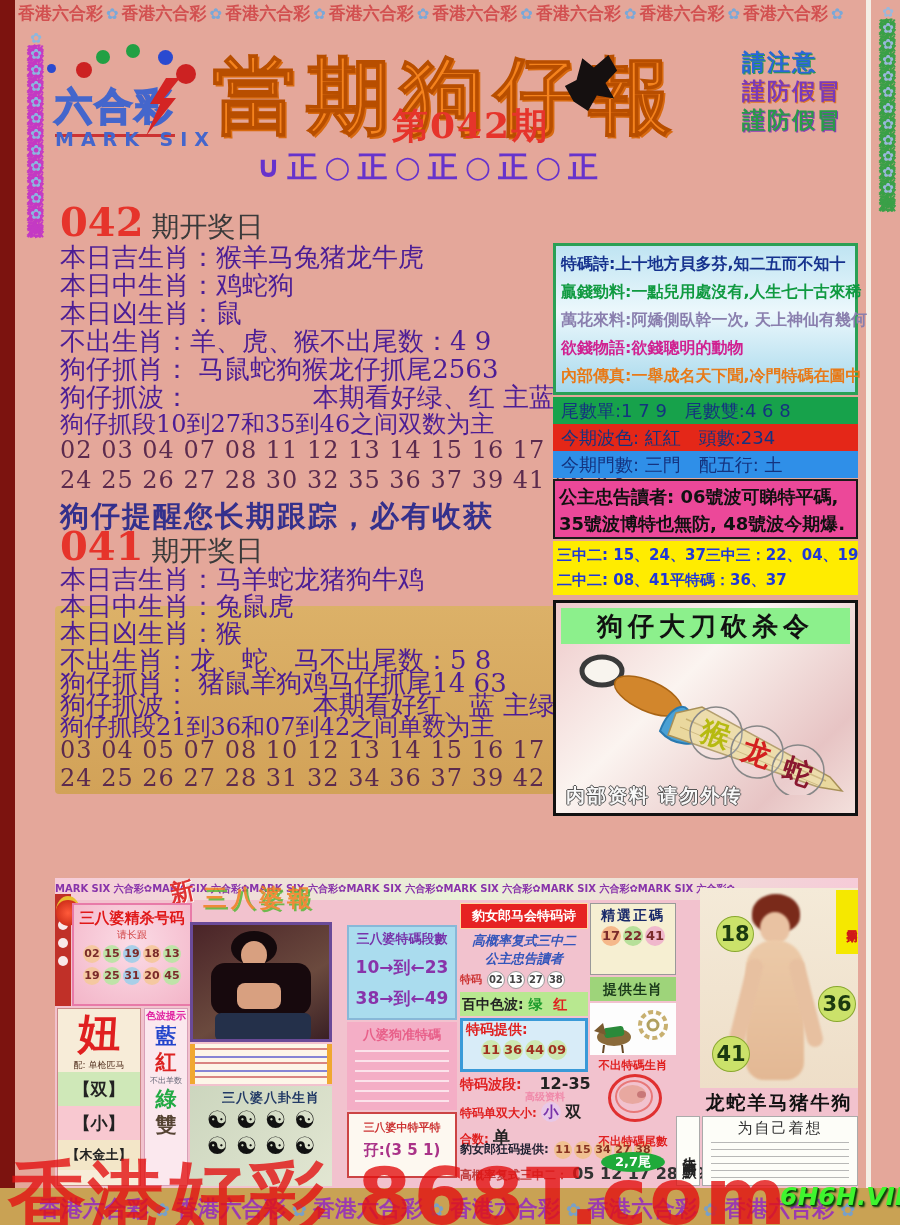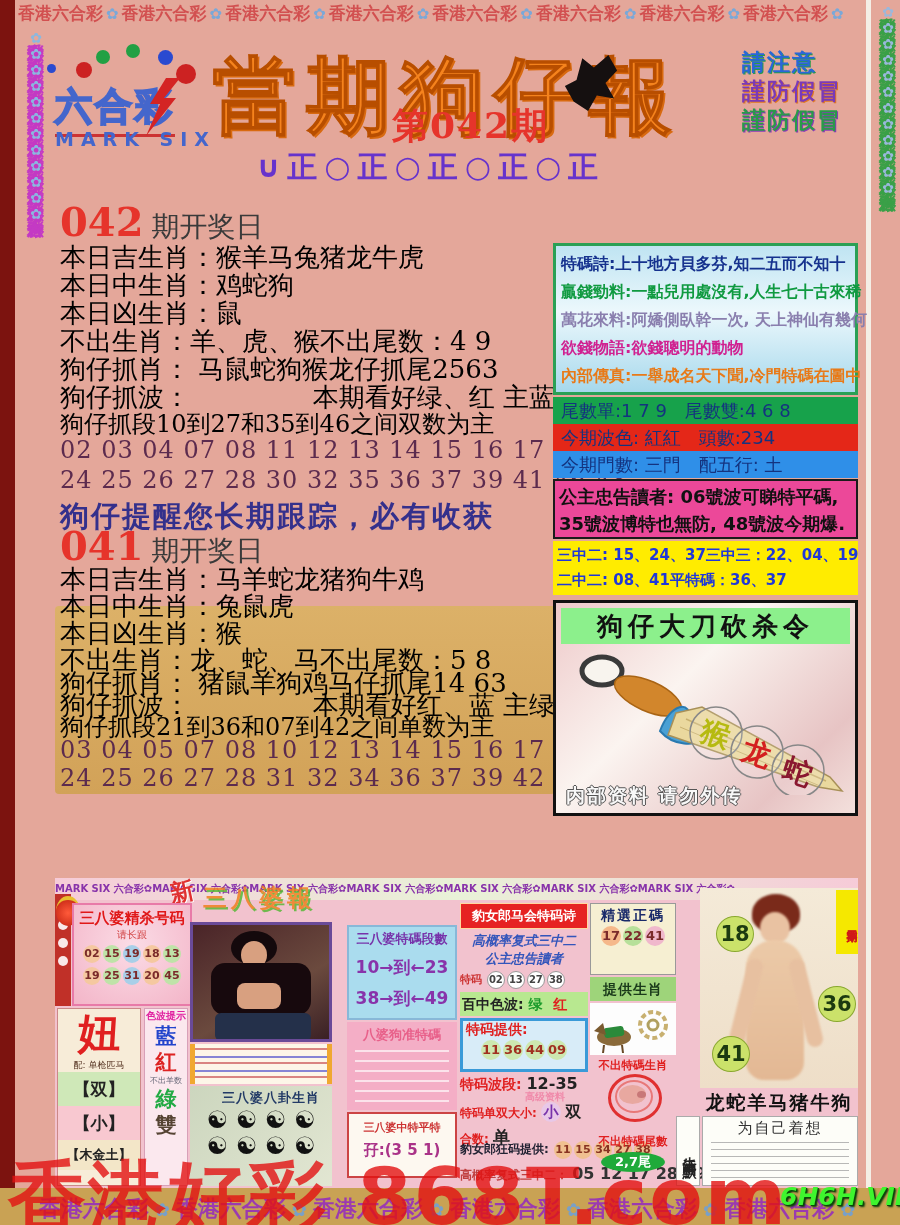--- a/index.html
+++ b/index.html
@@ -30,21 +30,21 @@
   .issue{left:392px;top:102px;font-size:36px;font-weight:bold;color:#e6342b;letter-spacing:2px;}
   .notice div{font-size:23px;font-weight:bold;line-height:29px;letter-spacing:2px;}
   .n1{color:#2a66d8;text-shadow:1px 1px 0 #2a9a4a;}
   .n2{color:#7a3ab8;text-shadow:1px 1px 0 #e07820;}
   .n3{color:#2a9a4a;text-shadow:1px 1px 0 #8a3ab8;}
   .tally{left:256px;top:147px;font-size:30px;font-weight:bold;color:#6633cc;letter-spacing:7px;}
 
   
   .sec-head .big{font-size:40px;font-weight:bold;color:#e6342b;}
   .sec-head .suf{font-size:28px;color:#3a3a3a;margin-left:8px;}
-  .bodyline{left:60px;width:495px;font-size:26px;color:#000000;white-space:nowrap;font-family:"DejaVu Serif","Liberation Serif",serif;}
+  .bodyline{left:60px;width:495px;font-size:26px;color:#4c1d95;white-space:nowrap;font-family:"DejaVu Serif","Liberation Serif",serif;}
   .waverow{display:flex;justify-content:space-between;}
   .numsrow{font-size:24px;color:#5c2b4e;letter-spacing:1px;font-family:"DejaVu Serif","Liberation Serif",serif;}
   .reminder{left:60px;top:497px;font-size:29px;font-weight:bold;color:#34308c;letter-spacing:2px;}
   .tanrect{left:55px;top:606px;width:500px;height:188px;background:linear-gradient(180deg,#dcb168,#d2a258);border-radius:4px;}
 
   
   .poembox{left:553px;top:243px;width:305px;height:152px;background:linear-gradient(180deg,#bfe4f2,#ecf8fc 45%,#a6d8ec);border:3px solid #2aa055;box-sizing:border-box;padding:4px 5px;}
   .poembox div{font-size:16px;font-weight:bold;line-height:28px;white-space:nowrap;}
   .pl0{color:#16328e;} .pl1{color:#0f9a40;} .pl2{color:#8a7fae;} .pl3{color:#d02090;} .pl4{color:#e87a18;}
   .crow{left:553px;width:305px;height:27px;font-size:18px;font-weight:normal;color:#14337f;line-height:27px;padding-left:8px;box-sizing:border-box;white-space:nowrap;}
@@ -97,21 +97,21 @@
   .whitebox .b{font-size:15px;font-weight:bold;color:#aa3388;margin-top:6px;}
   .leo-banner{left:405px;top:25px;width:128px;height:26px;background:#e62222;border:1px solid #ffd9a0;box-sizing:border-box;color:#fff;font-size:13px;font-weight:bold;text-align:center;line-height:24px;white-space:nowrap;}
   .leo-poem{left:405px;top:54px;width:128px;text-align:center;font-size:13px;font-weight:bold;color:#3355bb;line-height:18px;font-style:italic;}
   .leo-tm{left:405px;top:92px;width:128px;font-size:11px;color:#cc3333;font-weight:bold;white-space:nowrap;}
   .leo-tm .circ{min-width:16px;height:16px;line-height:16px;font-size:10px;background:#fff;border:1px solid #999;color:#444;}
   .leo-green{left:405px;top:114px;width:128px;height:24px;background:#b8e890;font-size:14px;font-weight:bold;color:#222;line-height:24px;white-space:nowrap;padding-left:2px;box-sizing:border-box;}
   .leo-provide{left:405px;top:140px;width:128px;height:54px;background:#d8ecf8;border:3px solid #3a9ad8;box-sizing:border-box;}
   .leo-provide .lab{font-size:14px;font-weight:bold;color:#e02020;padding-left:3px;}
   .leo-provide .circ{min-width:20px;height:20px;line-height:20px;font-size:13px;background:#cde8b0;color:#a03020;}
   .leo-band{left:405px;top:196px;width:128px;font-size:14px;font-weight:bold;white-space:nowrap;}
-  .leo-band .lab{color:#e02020;} .leo-band .val{color:#222;font-size:16px;}
+  .leo-band .lab{color:#e02020;} .leo-band .val{color:#222;font-size:16px;margin-left:13px;}
   .leo-note{left:470px;top:212px;font-size:10px;color:#f08aaa;font-weight:bold;}
   .leo-size{left:405px;top:224px;width:130px;font-size:12px;font-weight:bold;color:#e02020;white-space:nowrap;}
   .leo-size .v1{display:inline-block;width:20px;height:20px;border-radius:50%;background:#e8c8e8;color:#7733aa;font-size:15px;text-align:center;line-height:20px;}
   .leo-size .v2{color:#222;font-size:16px;}
   .leo-he{left:405px;top:248px;width:130px;font-size:12px;font-weight:bold;color:#e02020;}
   .leo-he .v{color:#222;font-size:17px;}
   .wildrow{left:405px;top:262px;width:220px;font-size:12px;font-weight:bold;color:#223;white-space:nowrap;}
   .wildrow .circ{min-width:18px;height:18px;line-height:18px;font-size:11px;background:#f0c090;color:#883322;}
   .comborow{left:405px;top:286px;width:260px;font-size:12px;font-weight:bold;color:#c04040;white-space:nowrap;}
   .comborow .v{color:#333;font-size:16px;}

